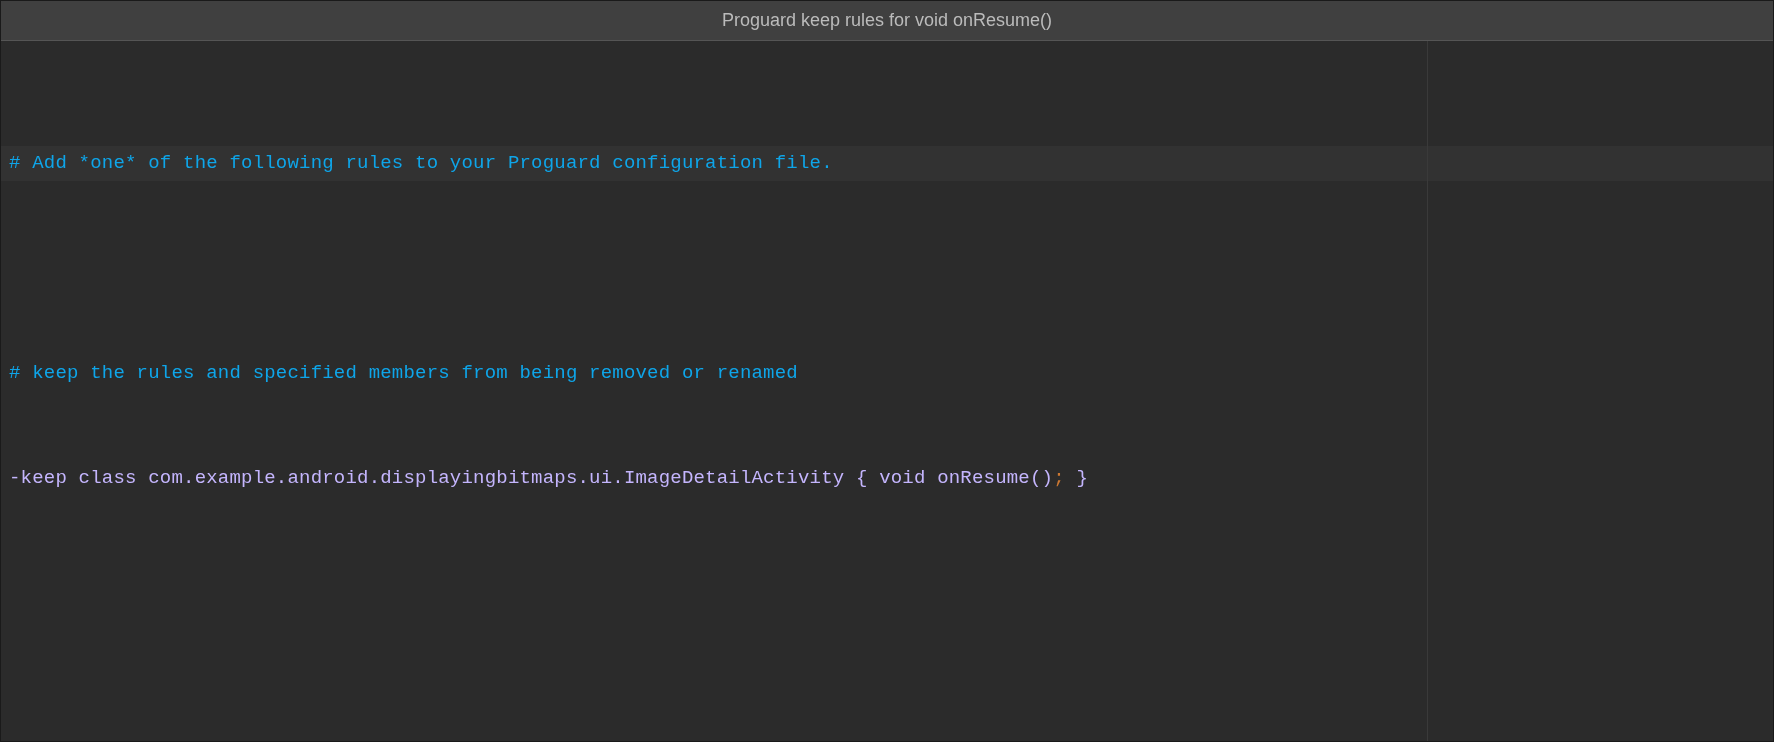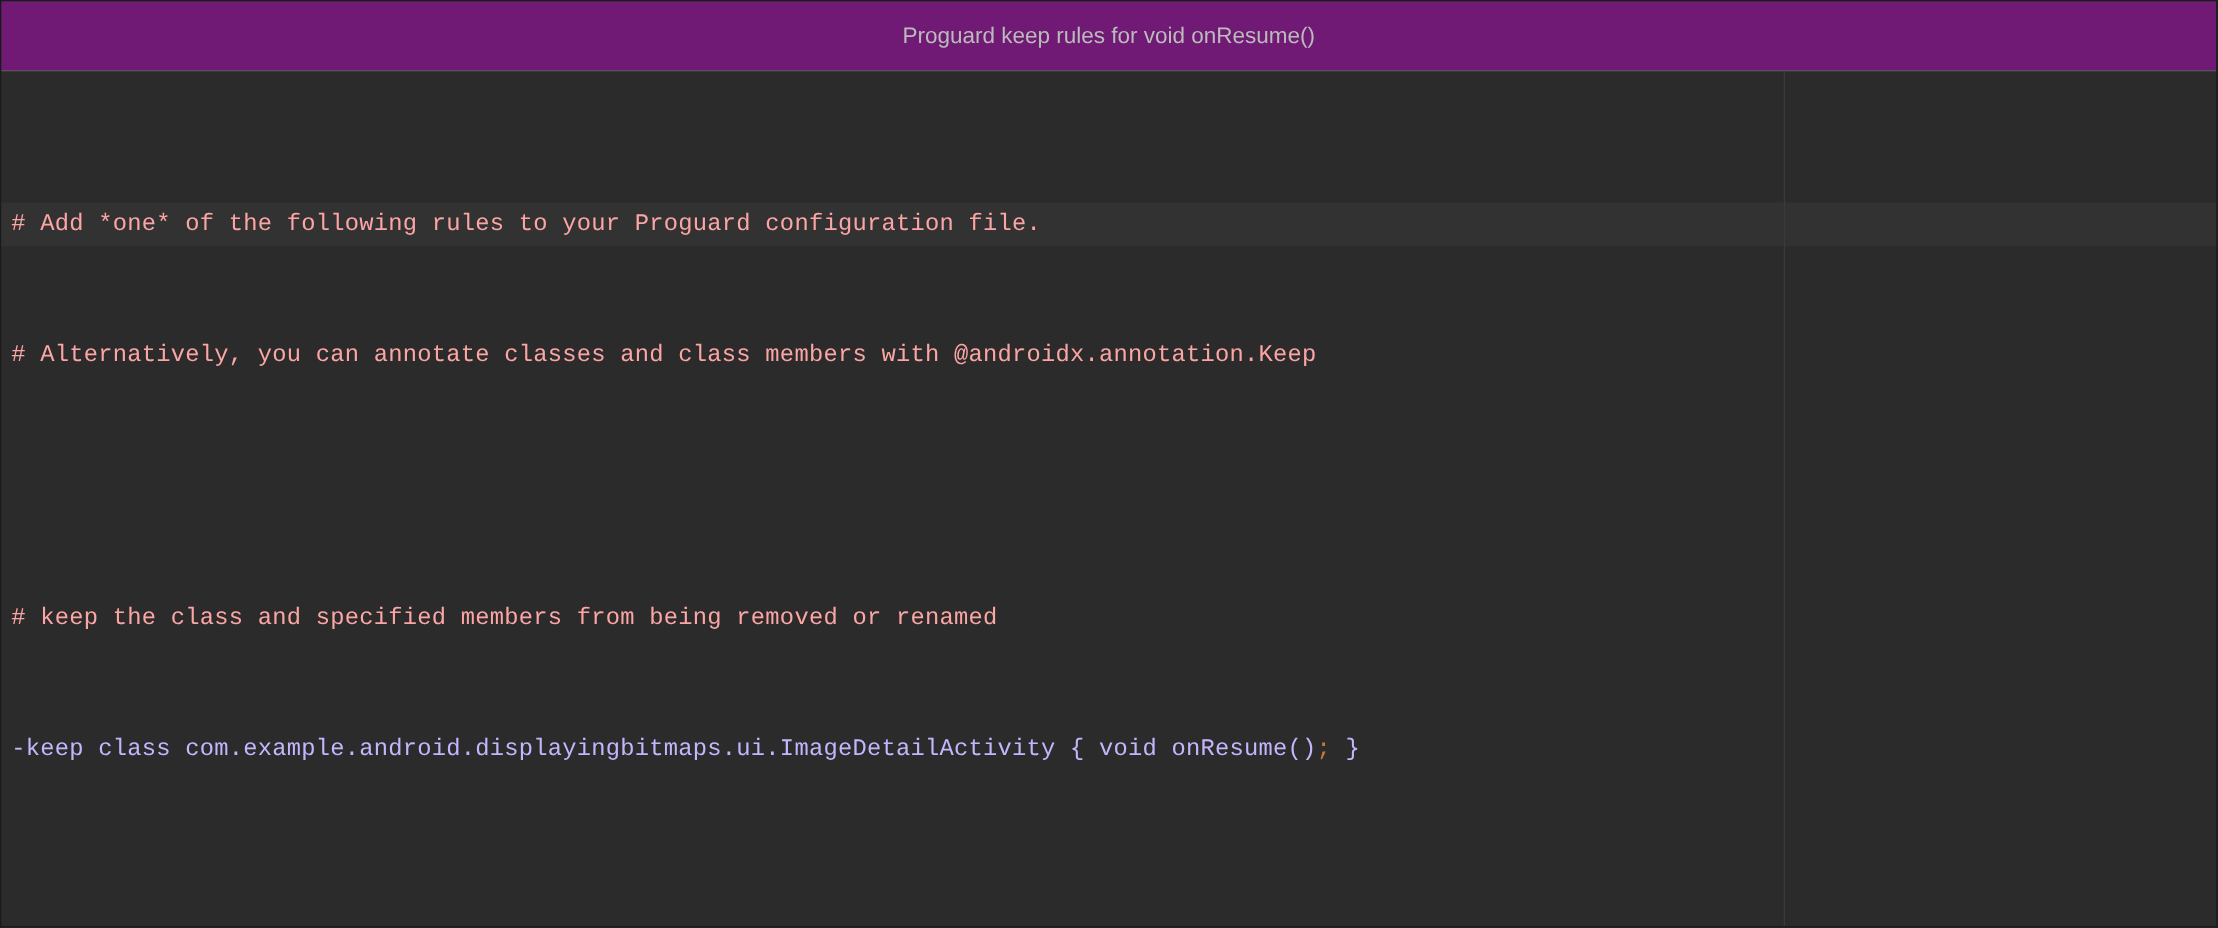--- a/index.html
+++ b/index.html
@@ -11,22 +11,22 @@
     background: #2b2b2b;
     font-family: "Menlo", "Consolas", "Courier New", monospace;
     font-size: 19px;
     color: #a9b7c6;
     width: 1774px;
     height: 742px;
     overflow: hidden;
     border: 1px solid #1a1a1a;
   }
   .titlebar {
-    height: 56px;
-    background: #701a75;
+    height: 40px;
+    background: #404040;
     border-bottom: 1px solid #555;
     display: flex;
     align-items: center;
     justify-content: center;
     color: #bbbbbb;
     font-family: -apple-system, "Segoe UI", Arial, sans-serif;
     font-size: 18px;
     font-weight: 400;
   }
   .editor {
@@ -37,21 +37,21 @@
     letter-spacing: 0.2px;
   }
   .line {
     padding-left: 8px;
     height: 35px;
   }
   .line.current {
     background: #323232;
   }
   .comment {
-    color: #fca5a5;
+    color: #0ea5e9;
   }
   .code {
     color: #c4b5fd;
   }
   .semi {
     color: #cc7832;
   }
   .guide {
     position: absolute;
     top: 0;
@@ -64,23 +64,22 @@
 </head>
 <body>
 
 <div class="titlebar">
   <span>Proguard keep rules for void onResume()</span>
 </div>
 
 <div class="editor">
   <div class="guide"></div>
   <div class="line current"><span class="comment"># Add *one* of the following rules to your Proguard configuration file.</span></div>
-  <div class="line"><span class="comment"># Alternatively, you can annotate classes and class members with @androidx.annotation.Keep</span></div>
   <div class="line"> </div>
-  <div class="line"><span class="comment"># keep the class and specified members from being removed or renamed</span></div>
+  <div class="line"><span class="comment"># keep the rules and specified members from being removed or renamed</span></div>
   <div class="line"><span class="code">-keep class com.example.android.displayingbitmaps.ui.ImageDetailActivity { void onResume()</span><span class="semi">;</span><span class="code"> }</span></div>
   <div class="line"> </div>
   
   
   
   
   
   
   
   

